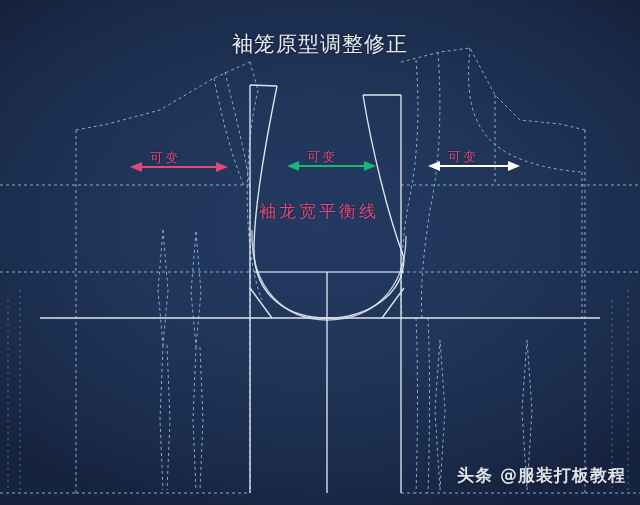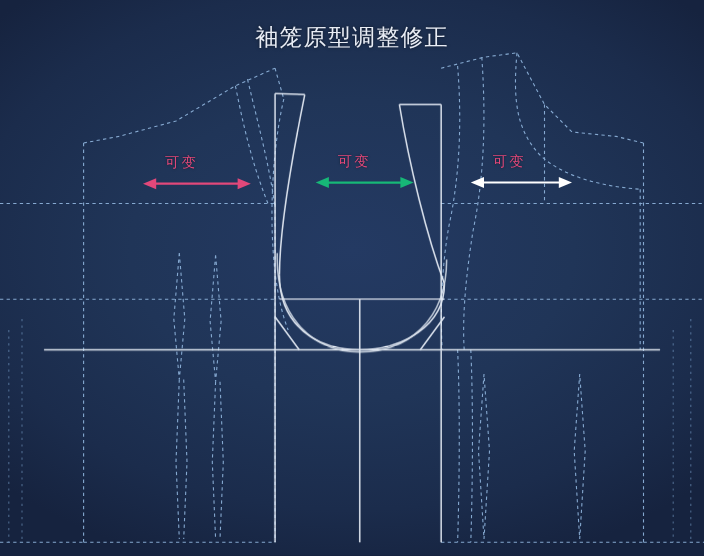--- a/index.html
+++ b/index.html
@@ -6,21 +6,21 @@
   html,body{margin:0;padding:0;background:#16233f;}
   body{font-family:"DejaVu Sans","Liberation Sans",sans-serif;}
   #stage{
     position:relative;
     width:640px;height:505px;
     overflow:hidden;
     background:
       radial-gradient(ellipse 70% 60% at 50% 45%, #243a63 0%, #203558 45%, #1b2c4c 78%, #16233f 100%);
   }
   #stage svg.layer{position:absolute;left:0;top:0;width:640px;height:505px;}
-  .lbl{position:absolute;white-space:nowrap;pointer-events:none;}
+  .lbl{position:absolute;white-space:nowrap;pointer-events:none;margin-top:10px;}
   .title{
     left:0;right:0;top:20px;text-align:center;
     color:#e8ecf4;font-size:21px;letter-spacing:1px;
     text-shadow:0 0 3px rgba(0,0,0,.6);
   }
   .varlbl{
     color:#e2487a;font-size:13px;letter-spacing:2px;
     text-shadow:0 0 2px rgba(0,0,0,.55);
   }
   .balance{
@@ -159,15 +159,20 @@
   </svg>
 
   <div class="lbl title">袖笼原型调整修正</div>
 
   <div class="lbl varlbl" style="left:150px;top:139px;">可变</div>
 
   <div class="lbl varlbl" style="left:307px;top:138px;">可变</div>
 
   <div class="lbl varlbl" style="left:448px;top:138px;">可变</div>
 
+  <div class="lbl balance" style="left:259px;top:190px;">袖龙宽平衡线</div>
 
+  <div class="lbl wm">
+    <span>头条</span>
+    <span class="at">@服装打板教程</span>
+  </div>
 
 </div>
 
 </body></html>

